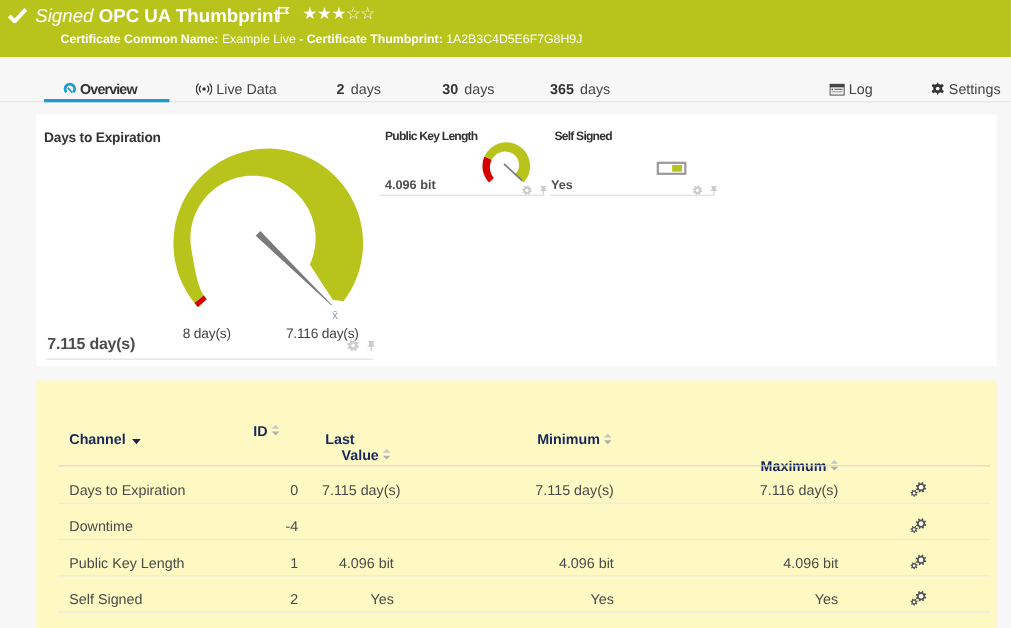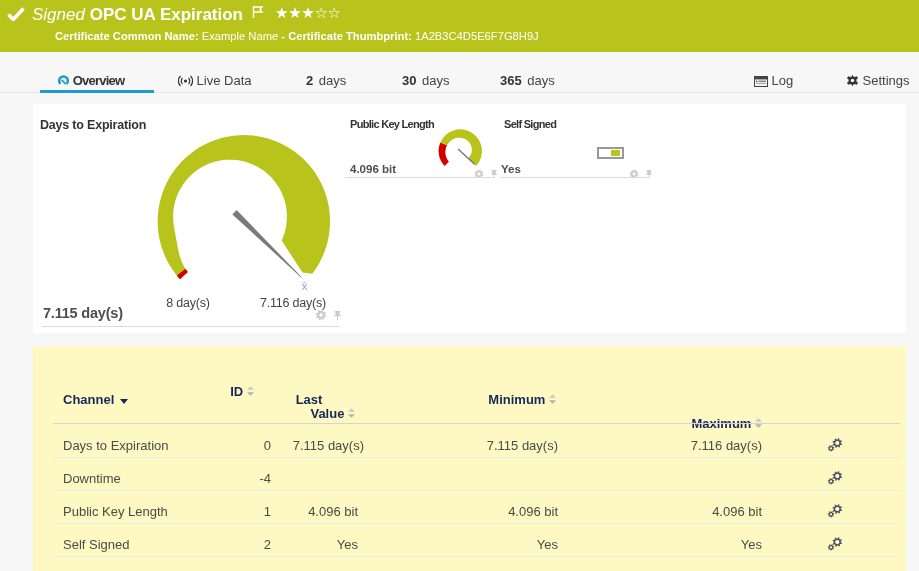--- a/index.html
+++ b/index.html
@@ -42,26 +42,26 @@
 .hline { position:absolute; left:20px; width:847px; border-bottom:1px solid #d5d5d5; }
 .sorticon { display:inline-block; }
 </style>
 </head>
 <body>
 
 <div class="hdr">
   <svg class="check" style="left:7px;top:7px;" width="18" height="14" viewBox="0 0 18 14">
       <path d="M1.5 7.5 L6.3 12.5 L16.5 1.5" fill="none" stroke="#fff" stroke-width="3.6"></path>
     </svg>
-  <div class="line1"><span class="sensor">Signed</span> <span class="name">OPC UA Expiration</span></div>
+  <div class="line1"><span class="sensor">Signed</span> <span class="name">OPC UA Thumbprint</span></div>
   <svg class="flag" width="13" height="12" viewBox="0 0 13 12">
       <path d="M1.5 0 V12 M1.5 1 H10 L8 3.5 L10 6 H1.5" fill="none" stroke="#fff" stroke-width="1.4"></path>
     </svg>
   <div class="stars">★★★☆☆</div>
-  <div class="line2">Certificate Common Name: <span class="val">Example Name</span> - Certificate Thumbprint: <span class="val">1A2B3C4D5E6F7G8H9J</span></div>
+  <div class="line2">Certificate Common Name: <span class="val">Example Live</span> - Certificate Thumbprint: <span class="val">1A2B3C4D5E6F7G8H9J</span></div>
 </div>
 
 <div class="tabs">
   <div class="tab active" style="left:40px; width:114px; padding-left:17px; box-sizing:border-box;"><svg class="tabicon" width="13" height="12" viewBox="0 0 14 13">
         <path d="M 3.68 9.62 A 4.7 4.7 0 1 1 10.32 9.62" fill="none" stroke="#1d9ad2" stroke-width="2.7"></path>
         <line x1="5.0" y1="5.3" x2="9.4" y2="9.9" stroke="#1d9ad2" stroke-width="1.7"></line>
       </svg> Overview</div>
   <div class="tab" style="left:178px;"><svg class="tabicon" width="15" height="12" viewBox="0 0 15 12">
         <circle cx="7.5" cy="6" r="1.6" fill="#333"></circle>
         <path d="M4.5 3 A4.2 4.2 0 0 0 4.5 9 M10.5 3 A4.2 4.2 0 0 1 10.5 9" fill="none" stroke="#333" stroke-width="1.2"></path>

